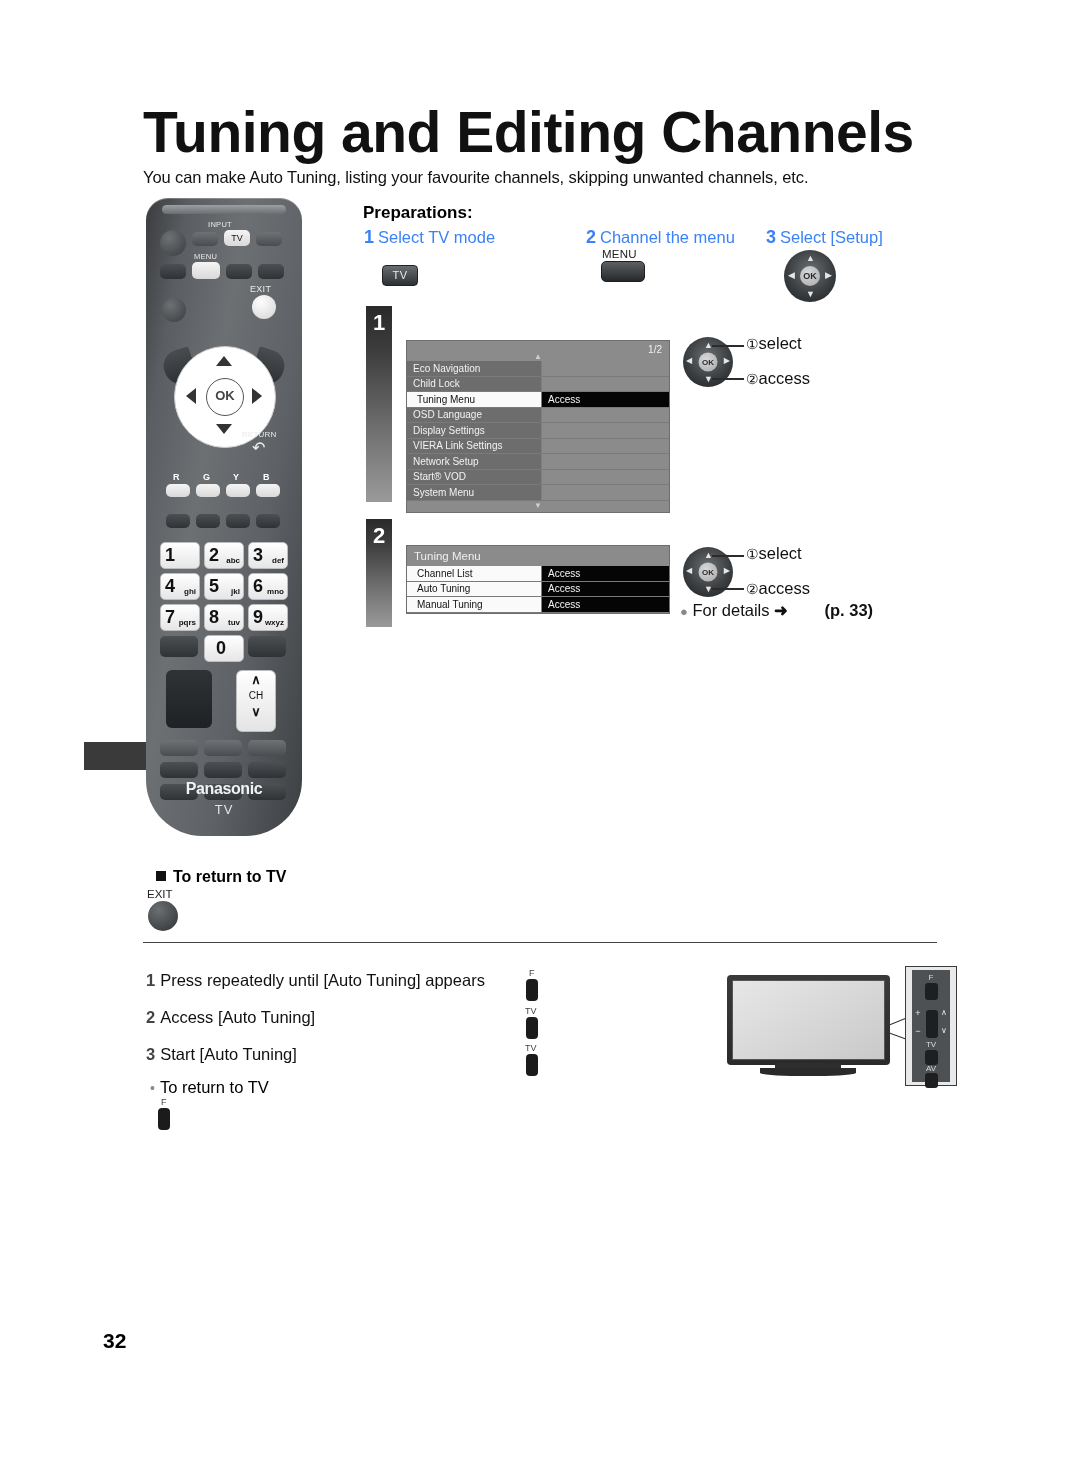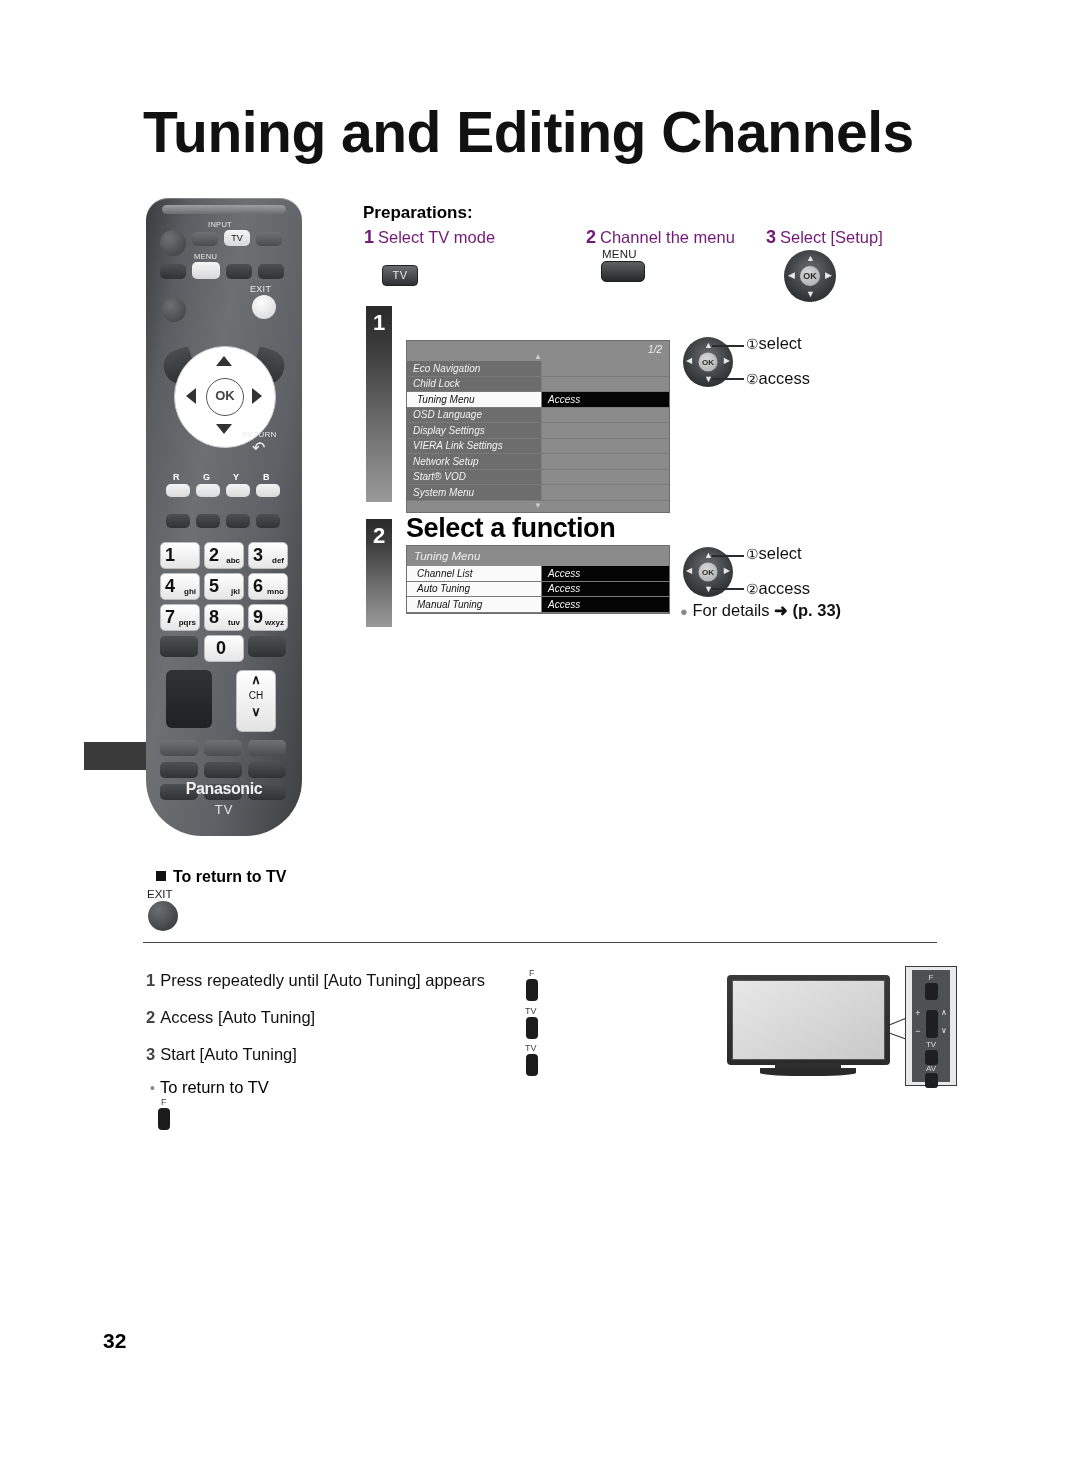--- a/index.html
+++ b/index.html
@@ -88,21 +88,21 @@
   .brandsub{font-size:13px;color:#e3e3e3;margin-top:4px;letter-spacing:1px;}
 
   .return-lbl{position:absolute;left:96px;top:232px;font-size:8px;color:#eaeaea;letter-spacing:.2px;}
   .return-ico{position:absolute;left:106px;top:242px;font-size:16px;color:#f0f0f0;line-height:16px;}
 
   .rgyb{position:absolute;top:274px;left:18px;width:120px;}
   .rgyb .cl{position:absolute;font-size:9px;font-weight:bold;color:#fff;}
 
   
   .prep-title{position:absolute;left:363px;top:203px;font-size:17px;font-weight:bold;}
-  .prep-step{position:absolute;font-size:16.5px;color:#701a75;}
+  .prep-step{position:absolute;font-size:16.5px;color:#3b82f6;}
   .prep-num{font-size:18px;font-weight:bold;margin-right:4px;}
 
   .tv-chip{
     position:absolute;left:382px;top:265px;width:34px;height:19px;border-radius:4px;
     background:linear-gradient(180deg,#6a6d70,#2e3134);
     color:#e9e9e9;font-size:11px;text-align:center;line-height:19px;letter-spacing:.5px;
     border:1px solid #202326;
   }
   .menu-lbl{position:absolute;left:602px;top:248px;font-size:11.5px;color:#222;letter-spacing:.2px;}
   .menu-chip{
@@ -123,21 +123,21 @@
   
   .step-bar{
     position:absolute;width:26px;
     background:linear-gradient(180deg,#2a2a2a 0%,#3c3c3c 22%,#6e6e6e 62%,#9a9a9a 100%);
     color:#fff;font-size:22px;font-weight:bold;text-align:center;padding-top:4px;
     box-sizing:border-box;
   }
   .step-head{position:absolute;font-size:27px;font-weight:bold;letter-spacing:-0.4px;}
 
   
-  .osd{position:absolute;background:#0c4a6e;border:1px solid #6e6e6e;box-sizing:border-box;font-style:italic;}
+  .osd{position:absolute;background:#0c4a6e;border:1px solid #6e6e6e;box-sizing:border-box;}
   .osd-top{position:relative;height:20px;background:#8b8b8b;}
   .osd-page{position:absolute;right:7px;top:3px;font-size:10px;color:#efefef;}
   .osd-caret{position:absolute;left:50%;transform:translateX(-50%);color:#cfcfcf;font-size:8px;line-height:8px;}
   .osd-row{display:flex;height:14.5px;align-items:stretch;border-bottom:1px solid #7a7a7a;}
   .osd-lbl{
     width:135px;background:#6d6d6d;color:#f2f2f2;font-size:10px;
     padding-left:6px;display:flex;align-items:center;box-sizing:border-box;
     border-right:1px solid #7f7f7f;
   }
   .osd-val{flex:1;background:#8b8b8b;color:#f0f0f0;font-size:10px;padding-left:6px;display:flex;align-items:center;}
@@ -146,21 +146,21 @@
   .osd-title{
     height:20px;background:#8b8b8b;color:#efefef;font-size:11.5px;
     display:flex;align-items:center;padding-left:7px;box-sizing:border-box;
   }
   .osd-bottom{height:11px;background:#8b8b8b;position:relative;}
 
   .callout{position:absolute;font-size:16.5px;color:#111;white-space:nowrap;}
   .callout .cnum{font-size:14px;}
   .leader{position:absolute;background:#2b2b2b;height:1.5px;}
   .detail{position:absolute;font-size:16.5px;color:#111;white-space:nowrap;}
-  .detail b{font-weight:bold;}
+  .detail b{font-weight:bold;margin-left:32px;}
 
   
   .sq-head{position:absolute;font-size:16px;font-weight:bold;}
   .sq-mark{display:inline-block;width:10px;height:10px;background:#111;margin-right:7px;vertical-align:1px;}
   .exit-lbl{position:absolute;font-size:11.5px;color:#222;}
   .exit-dot{position:absolute;width:30px;height:30px;border-radius:50%;
     background:radial-gradient(circle at 35% 30%,#6c6f72,#2f3235);}
 
   
   .hr{position:absolute;background:#444;height:1px;}
@@ -190,20 +190,21 @@
   .leadline{position:absolute;background:#333;height:1px;transform-origin:left center;}
 
   .pagenum{position:absolute;left:103px;top:1329px;font-size:21px;font-weight:bold;}
 </style>
 </head>
 <body>
 
 <div class="page">
 
   <div class="title">Tuning and Editing Channels</div>
+  <div class="subtitle">You can make Auto Tuning, listing your favourite channels, skipping unwanted channels, etc.</div>
 
   <div class="tab-mark"></div>
 
   <div class="remote">
     <div class="rpow" style="left:14px;top:32px;width:26px;height:26px;"></div>
     <div class="rlabel" style="left:62px;top:22px;">INPUT</div>
     <div class="rbtn mid" style="left:46px;top:34px;width:26px;height:14px;"></div>
     <div class="rbtn light" style="left:78px;top:32px;width:26px;height:16px;color:#111;font-size:9px;text-align:center;line-height:16px;">TV</div>
     <div class="rbtn mid" style="left:110px;top:34px;width:26px;height:14px;"></div>
 
@@ -396,21 +397,20 @@
   <div class="leader" style="left:712px;top:345px;width:32px;"></div>
   <div class="callout" style="left:746px;top:334px;">
     <span class="cnum">①</span><span>select</span>
   </div>
   <div class="leader" style="left:712px;top:378px;width:32px;"></div>
   <div class="callout" style="left:746px;top:369px;">
     <span class="cnum">②</span><span>access</span>
   </div>
 
   <div class="step-bar" style="left:366px;top:519px;height:108px;">2</div>
-  <div class="step-head" style="left:406px;top:513px;">Select a function</div>
 
   <div class="osd" style="left:406px;top:545px;width:264px;">
     <div class="osd-title">Tuning Menu</div>
     <div id="s2rows">
         <div class="osd-row sel">
           <div class="osd-lbl">Channel List</div>
           <div class="osd-val">Access</div>
         </div>
         <div class="osd-row sel">
           <div class="osd-lbl">Auto Tuning</div>

